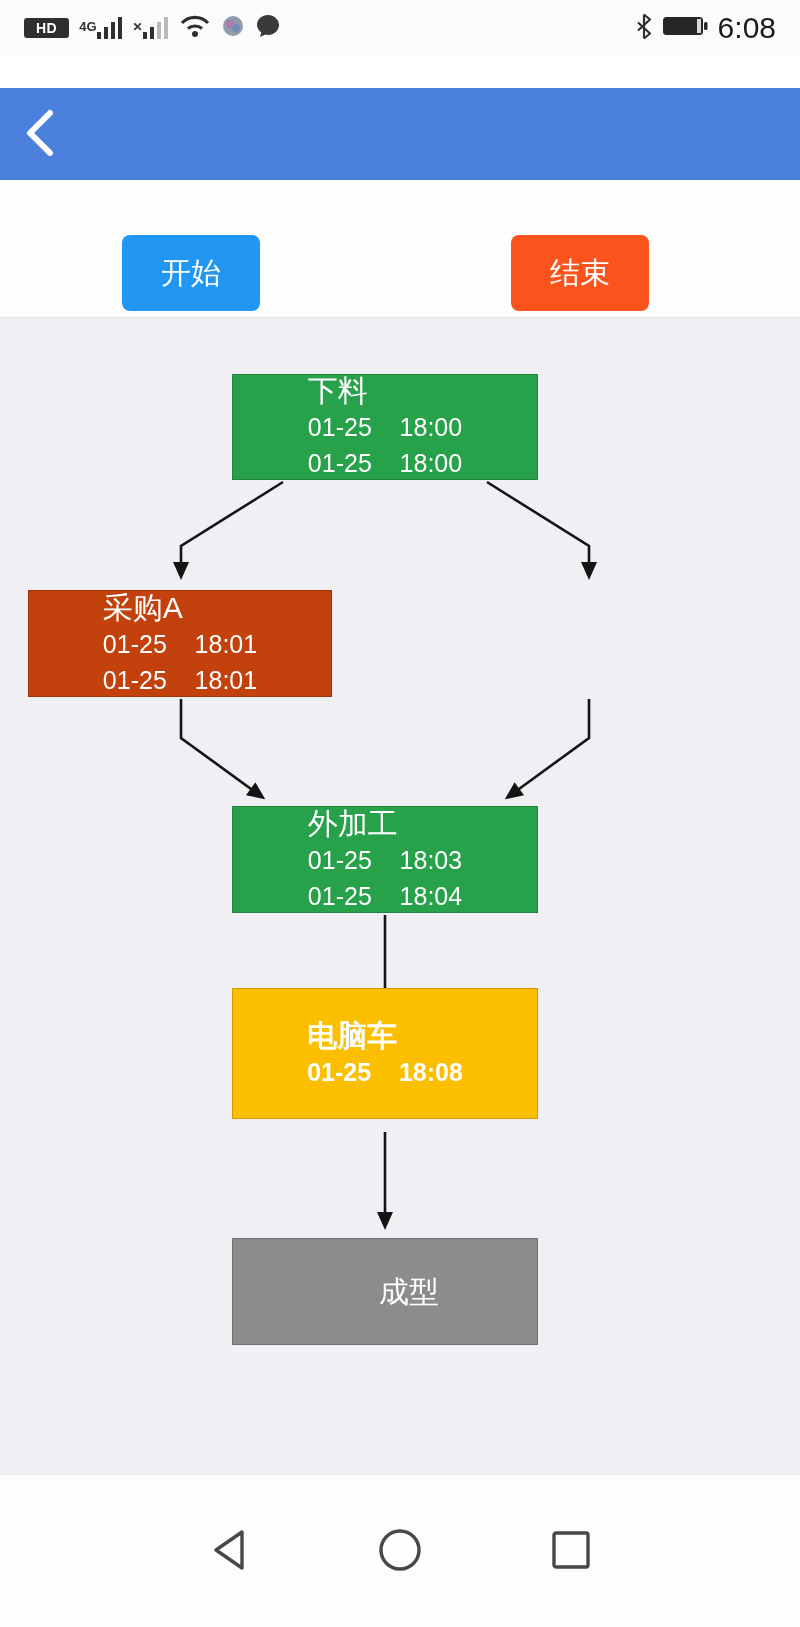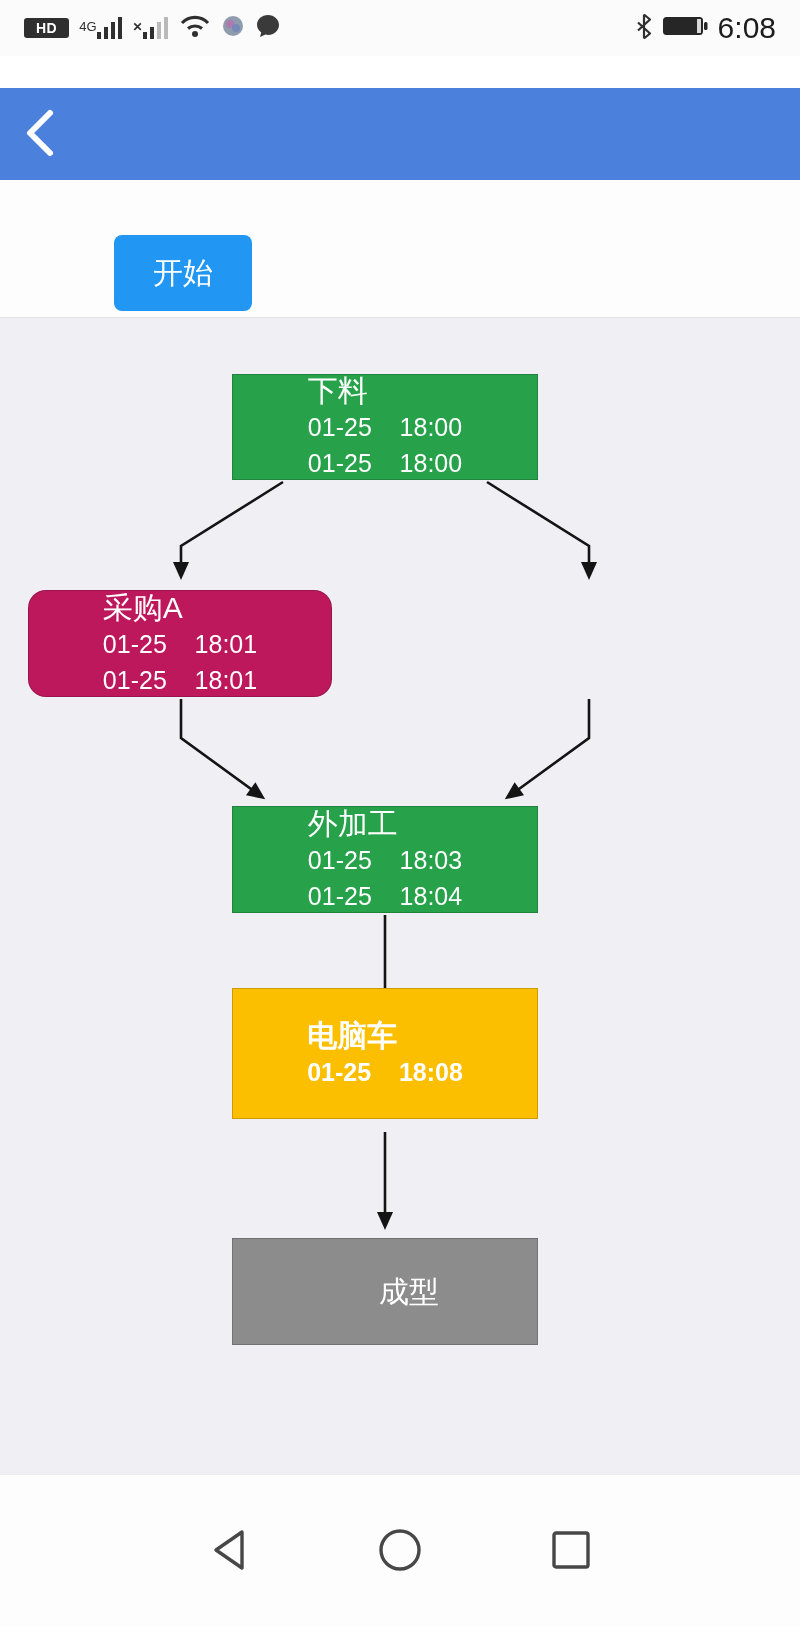--- a/index.html
+++ b/index.html
@@ -10,40 +10,40 @@
   .status-bar{
     position:absolute; top:0; left:0; width:800px; height:56px;
     background:#fbfbfb; display:flex; align-items:center; padding:0 24px;
   }
   .sb-left{ display:flex; align-items:center; gap:10px; }
   .sb-right{ margin-left:auto; display:flex; align-items:center; gap:10px; }
   .hd-badge{
     background:#2f2f2f; color:#fff; font-size:14px; font-weight:bold;
     padding:2px 12px; border-radius:3px; letter-spacing:0.5px;
   }
-  .net-label{ font-size:13px; color:#2f2f2f; font-weight:normal; position:relative; top:-6px; }
+  .net-label{ font-size:13px; color:#2f2f2f; font-weight:bold; position:relative; top:-6px; }
   .x-label{ font-size:12px; color:#2f2f2f; font-weight:bold; position:relative; top:-6px; }
   .sb-time{ font-size:30px; color:#1c1c1c; }
 
   
   .app-header{
     position:absolute; top:88px; left:0; width:800px; height:92px;
     background:#4c80dd; display:flex; align-items:center; padding:0 22px;
   }
   .back-button{ width:52px; height:56px; display:flex; align-items:center; cursor:pointer; background:none; border:none; }
 
   
   .toolbar{ position:absolute; top:180px; left:0; width:800px; height:138px; background:#fdfdfd; border-bottom:1px solid #e2e2e2;}
   .tb-btn{
     position:absolute; top:55px; height:76px; width:138px;
     border:none; border-radius:8px; color:#fff; font-size:30px;
     font-family:"Liberation Sans", sans-serif; cursor:pointer;
     display:flex; align-items:center; justify-content:center;
   }
-  .tb-btn.start{ left:114px; }
+  .tb-btn.start{ left:122px; }
   .tb-btn.end{ left:511px; }
 
   
   .flowchart{
     position:absolute; top:318px; left:0; width:800px; height:1156px;
     background:#f0eff3;
   }
   .edges{ position:absolute; top:0; left:0; }
   .edge{ fill:none; stroke:#141414; stroke-width:2.6px; }
 
@@ -143,20 +143,21 @@
     <span>
       <svg width="34" height="52" viewBox="0 0 34 52">
         <path d="M28 6 L8 26 L28 46" stroke="#ffffff" stroke-width="6" fill="none" stroke-linecap="round" stroke-linejoin="round"></path>
       </svg>
     </span>
   </button>
 </div>
 
 <div class="toolbar">
   <button class="tb-btn start" style="background: rgb(33, 150, 243);">开始</button>
+  <button class="tb-btn end" style="background: rgb(250, 84, 28);">结束</button>
 </div>
 
 <div class="flowchart">
 
   <svg class="edges" width="800" height="1156" viewBox="0 0 800 1156">
     <defs>
       <marker id="arrow" markerWidth="22" markerHeight="22" refX="16" refY="11" orient="auto" markerUnits="userSpaceOnUse">
         <path d="M2,3 L20,11 L2,19 Z" fill="#141414"></path>
       </marker>
     </defs>
@@ -169,21 +170,21 @@
   </svg>
 
   <div class="node n-xialiao" style="background: rgb(39, 162, 74);">
     <div class="node-inner">
       <div class="node-label">下料</div>
       <div class="node-line">01-25    18:00</div>
       <div class="node-line">01-25    18:00</div>
     </div>
   </div>
 
-  <div class="node n-caigou-a" style="background: #be185d; border-radius: 18px;">
+  <div class="node n-caigou-a" style="background: #c2410c;">
     <div class="node-inner">
       <div class="node-label">采购A</div>
       <div class="node-line">01-25    18:01</div>
       <div class="node-line">01-25    18:01</div>
     </div>
   </div>
 
 
   <div class="node n-waijiagong" style="background: rgb(39, 162, 74);">
     <div class="node-inner">

